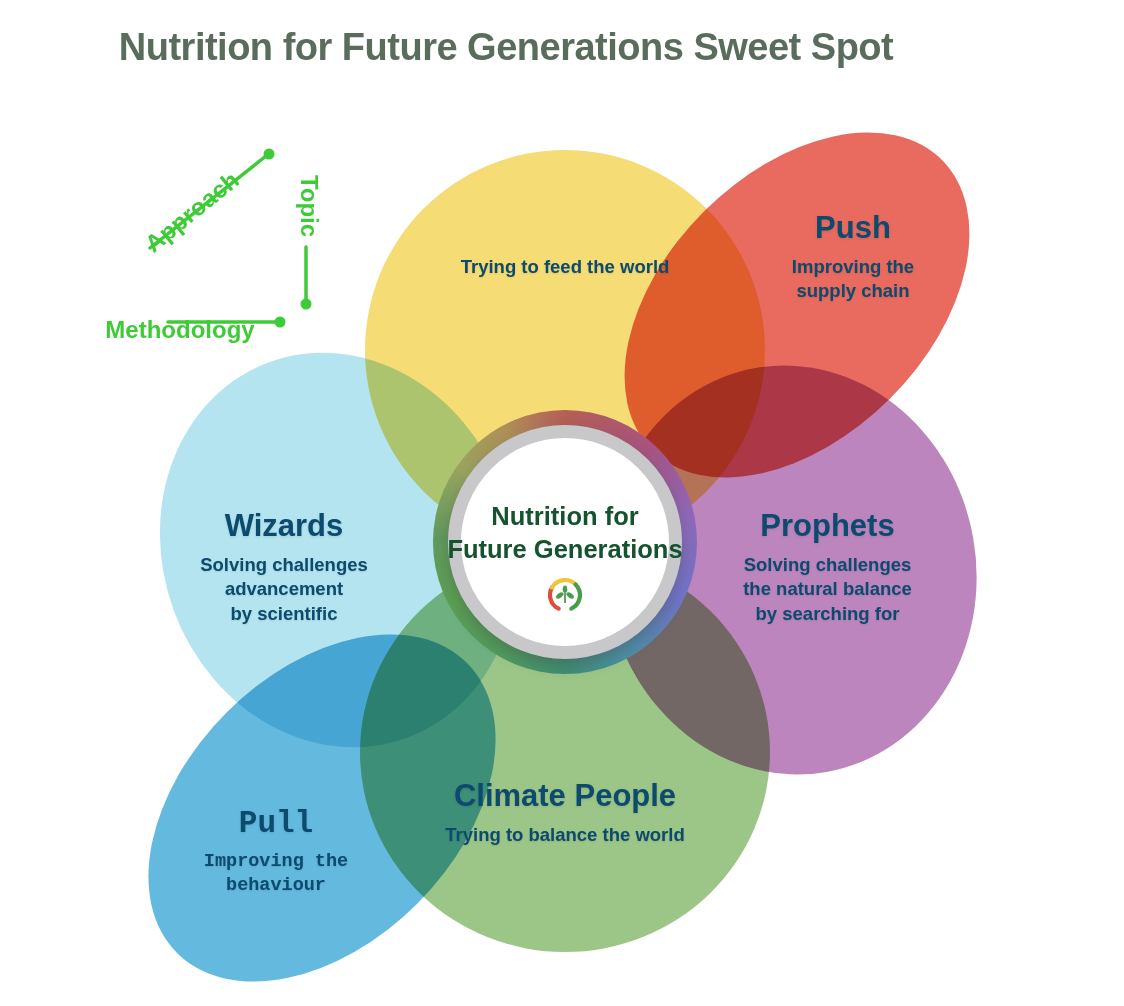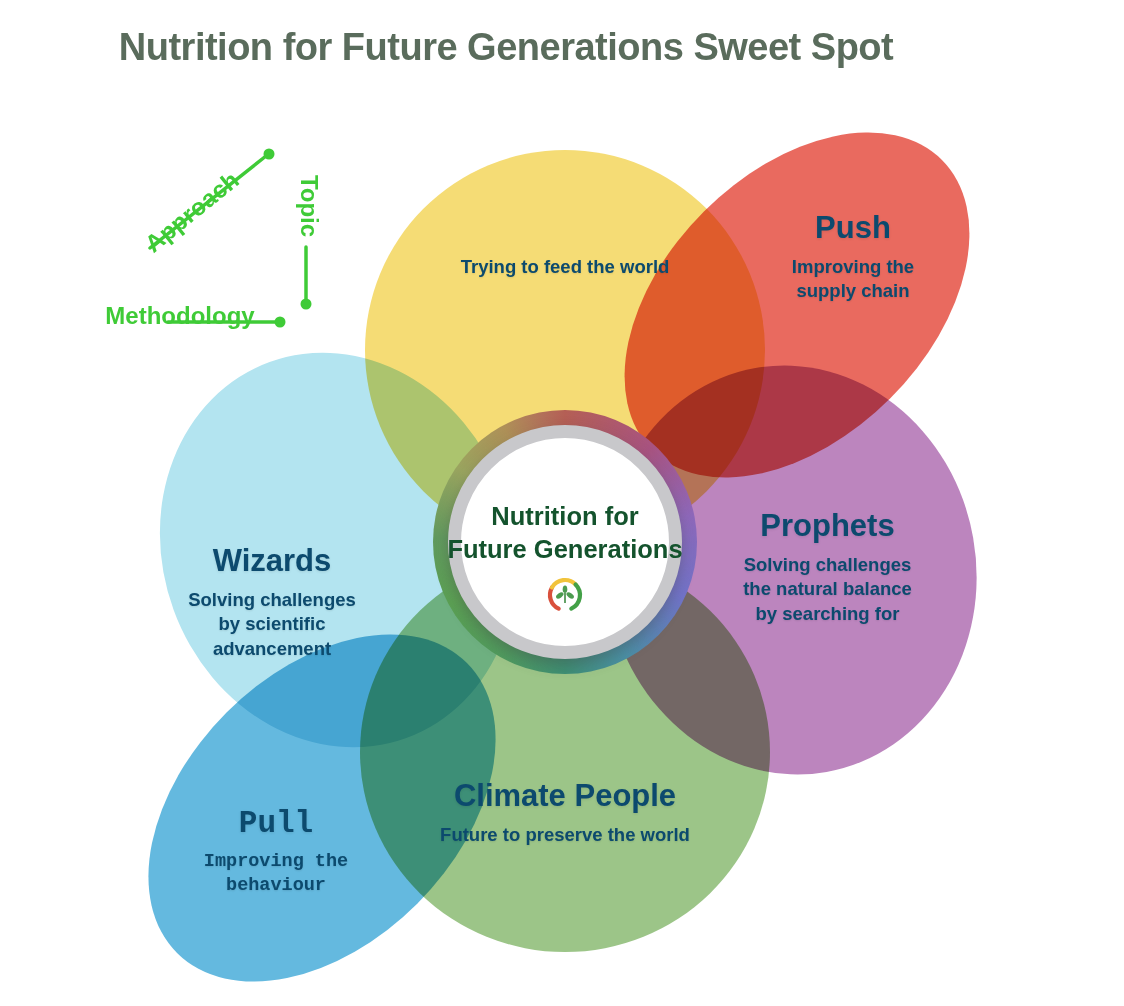--- a/index.html
+++ b/index.html
@@ -9,21 +9,21 @@
   }
   
   .page-title{
     position:absolute;top:26px;left:0;width:100%;text-align:center;
     font-size:38px;font-weight:bold;letter-spacing:-0.5px;color:#5a6c5c;
   }
   
   .legend-label{position:absolute;color:#3fcb37;font-weight:bold;font-size:24px;white-space:nowrap;}
   .legend-approach{left:192px;top:212px;transform:translate(-50%,-50%) rotate(-39deg);}
   .legend-topic{left:309px;top:206px;transform:translate(-50%,-50%) rotate(90deg);}
-  .legend-methodology{left:180px;top:316px;transform:translate(-50%,-50%);}
+  .legend-methodology{left:180px;top:330px;transform:translate(-50%,-50%);}
   .legend-svg{position:absolute;left:80px;top:130px;}
   
   .flower{position:absolute;inset:0;isolation:isolate;}
   .petal{position:absolute;border-radius:50%;mix-blend-mode:multiply;}
   .petal-nutrition{left:365px;top:150px;width:400px;height:400px;}
   .petal-push{left:665px;top:100px;width:264px;height:410px;transform:rotate(45deg);}
   .petal-prophets{left:606px;top:365px;width:370px;height:410px;transform:rotate(-10deg);}
   .petal-climate{left:360px;top:552px;width:410px;height:400px;}
   .petal-pull{left:187px;top:603px;width:270px;height:410px;transform:rotate(45deg);}
   .petal-wizards{left:163px;top:350px;width:350px;height:400px;transform:rotate(-20deg);}
@@ -47,21 +47,21 @@
   .center-logo{position:absolute;left:545px;top:575px;width:40px;height:40px;}
   
   .plabel{position:absolute;text-align:center;color:#0c4a6e;}
   .ptitle{font-size:31px;font-weight:bold;text-shadow:0 1px 3px rgba(0,0,0,0.10);}
   .psub{font-size:18.5px;font-weight:bold;line-height:1.32;margin-top:9px;text-shadow:0 1px 2px rgba(0,0,0,0.10);}
   .plabel-nutrition{left:365px;top:246px;width:400px;}
   .plabel-push{left:753px;top:210px;width:200px;}
   .plabel-prophets{left:705px;top:508px;width:245px;}
   .plabel-climate{left:365px;top:778px;width:400px;}
   .plabel-pull{left:166px;top:806px;width:220px;font-family:Liberation Mono, monospace;}
-  .plabel-wizards{left:152px;top:508px;width:240px;margin-top:35px;}
+  .plabel-wizards{left:164px;top:508px;width:240px;}
 </style>
 </head>
 <body>
 
 <div class="canvas">
 
   <div class="page-title">Nutrition for Future Generations Sweet Spot</div>
 
   <svg class="legend-svg" width="250" height="210" viewBox="80 130 250 210">
     <g stroke="#3fcb37" stroke-width="3.5" stroke-linecap="round" fill="#3fcb37">
@@ -125,34 +125,34 @@
     <div class="psub">
       <div>Solving challenges</div>
       <div>the natural balance</div>
       <div>by searching for</div>
     </div>
   </div>
 
   <div class="plabel plabel-climate">
     <div class="ptitle">Climate People</div>
     <div class="psub">
-      <div>Future to preserve the world</div>
+      <div>Trying to balance the world</div>
     </div>
   </div>
 
   <div class="plabel plabel-pull">
     <div class="ptitle">Pull</div>
     <div class="psub">
       <div>Improving the</div>
       <div>behaviour</div>
     </div>
   </div>
 
   <div class="plabel plabel-wizards">
     <div class="ptitle">Wizards</div>
     <div class="psub">
       <div>Solving challenges</div>
+      <div>advancement</div>
       <div>by scientific</div>
-      <div>advancement</div>
     </div>
   </div>
 
 </div>
 
 </body></html>

